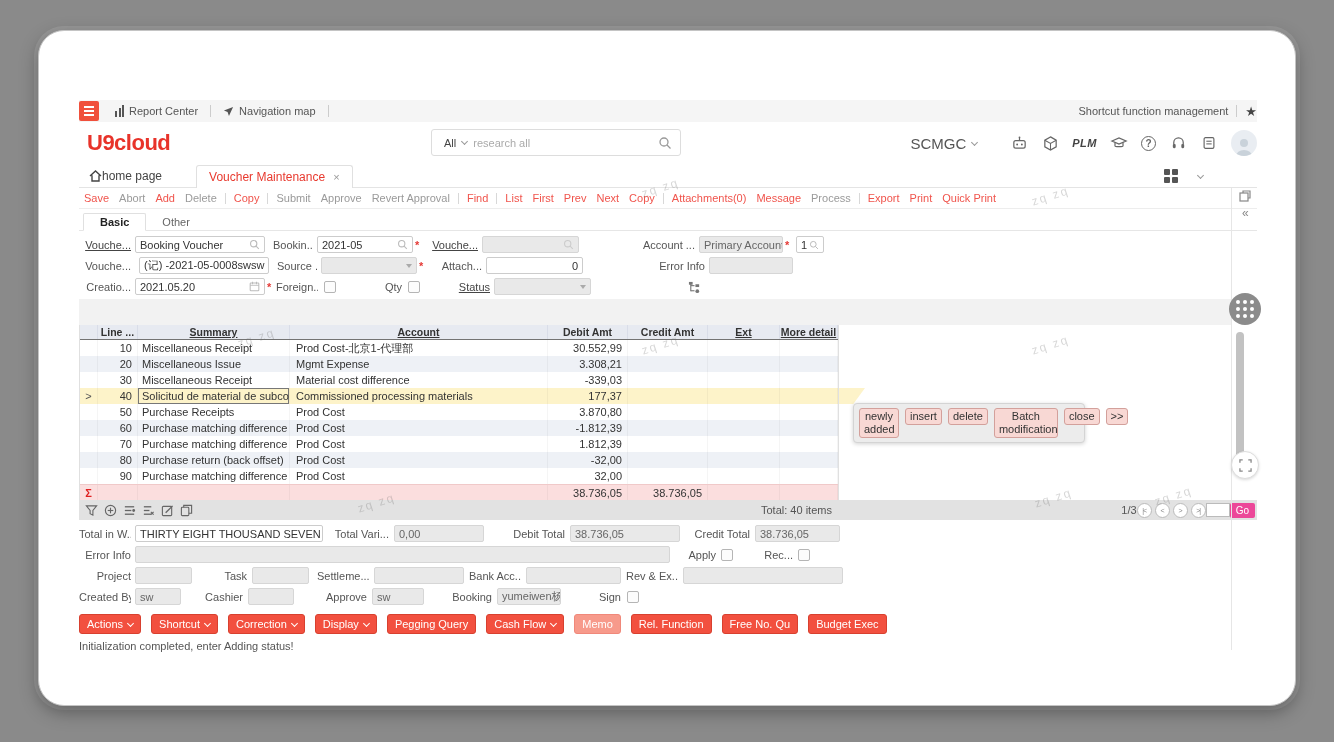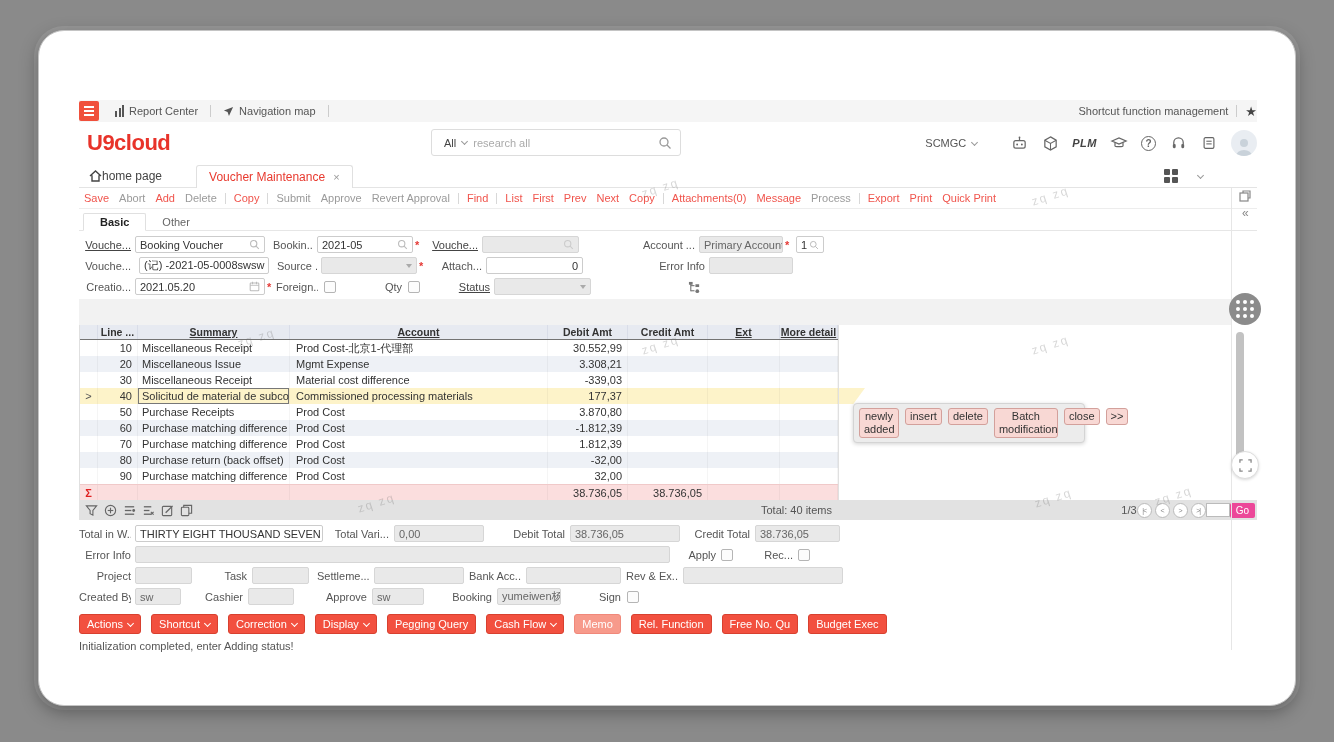--- a/index.html
+++ b/index.html
@@ -26,21 +26,21 @@
   
   .hdr{height:42px;position:relative;display:flex;align-items:center;}
   .logo{font-size:22px;font-weight:bold;color:#e8332a;letter-spacing:-.5px;margin-left:8px;}
   .search{position:absolute;left:352px;top:7px;width:250px;height:27px;border:1px solid #ddd;border-radius:3px;
     display:flex;align-items:center;font-size:11px;background:#fff;}
   .search .scope{color:#444;margin-left:12px;}
   .chev{display:inline-block;width:5px;height:5px;border-left:1.5px solid #999;border-bottom:1.5px solid #999;
     transform:rotate(-45deg);margin:0 6px 2px 6px;}
   .search .ph{color:#aaa;flex:1;}
   .hdr-right{position:absolute;right:0;top:0;height:42px;display:flex;align-items:center;gap:13px;}
-  .org{font-size:11px;color:#555;display:flex;align-items:center;cursor:pointer;margin-right:14px;}
+  .org{font-size:15px;color:#555;display:flex;align-items:center;cursor:pointer;margin-right:14px;}
   .hicon{width:18px;height:18px;display:flex;align-items:center;justify-content:center;cursor:pointer;}
   .plm{font-size:11px;font-weight:bold;font-style:italic;color:#444;letter-spacing:.5px;cursor:pointer;}
   .help-circ{width:15px;height:15px;border:1.3px solid #666;border-radius:50%;color:#666;font-size:10px;
     display:flex;align-items:center;justify-content:center;font-weight:bold;}
   .avatar{width:26px;height:26px;border-radius:50%;background:#e9edf2;display:flex;align-items:flex-end;justify-content:center;overflow:hidden;}
 
   
   .tabbar{height:24px;display:flex;align-items:flex-end;border-bottom:1px solid #e4e4e4;font-size:12px;position:relative;}
   .home{display:flex;align-items:center;color:#444;margin:0 0 4px 10px;cursor:pointer;}
   .tab-active{margin-left:34px;height:23px;padding:0 12px;border:1px solid #e0e0e0;border-bottom:none;background:#fff;

